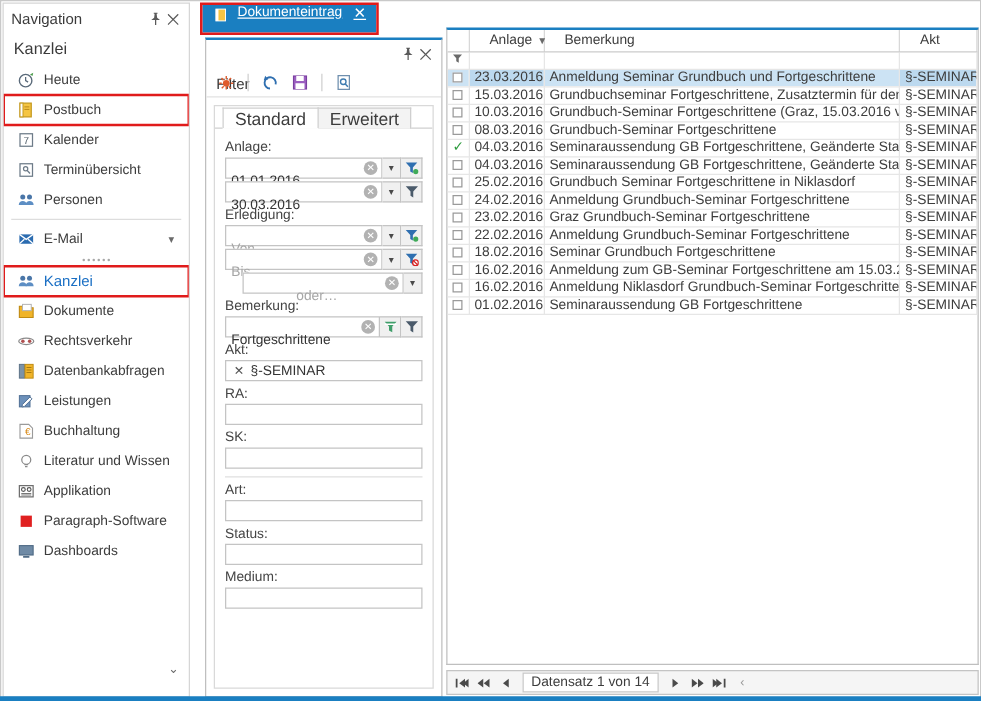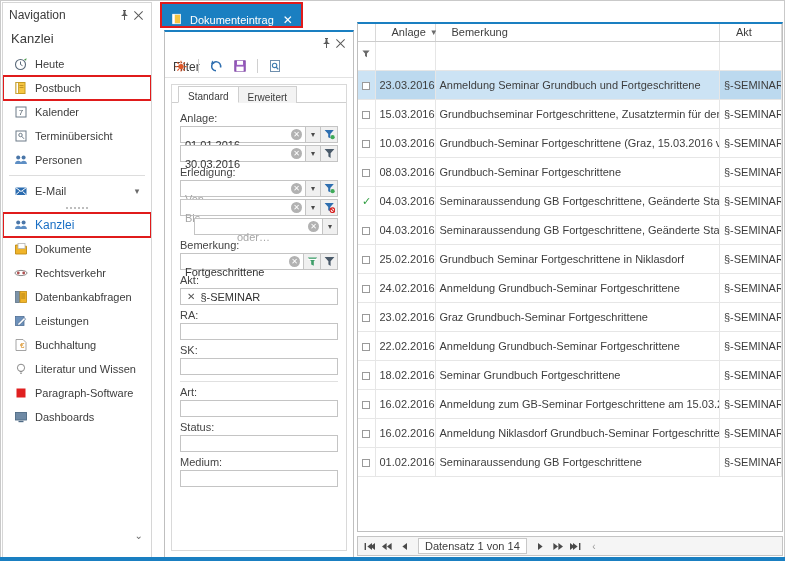--- a/index.html
+++ b/index.html
@@ -115,29 +115,30 @@
   .tab-strip {
     position: absolute;
     left: 157px; top: 2px;
     width: 626px; height: 26px;
     background: #ffffff;
   }
   .doc-tab {
     position: absolute;
     left: 5px; top: 2px;
     height: 22px;
-    display: flex; align-items: flex-end;
+    display: flex; align-items: flex-start;
     gap: 6px;
     padding: 0 8px 0 7px;
     background: #1a7fc1;
     color: #ffffff;
     font-size: 11px;
     cursor: pointer;
     outline: 2px solid #e01b1b;
     outline-offset: 0px;
+    text-decoration: underline;
   }
   .doc-tab .tab-close {
     font-size: 12px; color: #ffffff; cursor: pointer; line-height: 1;
     margin-left: 3px;
   }
 
   
   .filter-panel {
     position: absolute;
     left: 164px; top: 30px;
@@ -182,23 +183,23 @@
   }
   .tabs-row {
     display: flex;
     height: 18px;
     padding-left: 6px;
     align-items: flex-end;
   }
   .ftab {
     height: 17px;
     padding: 0 9px;
-    font-size: 10px;
+    font-size: 14px;
     color: #3c3c3c;
-    display: flex; align-items: flex-end;
+    display: flex; align-items: flex-start;
     border: 1px solid #cfcfcf;
     border-bottom: none;
     background: #f3f3f3;
     cursor: pointer;
     margin-right: -1px;
   }
   .ftab.active { background: #ffffff; border-bottom: 1px solid #ffffff; position: relative; z-index: 2; }
   .tabs-underline { height: 1px; background: #cfcfcf; margin-top: -1px; }
 
   .form-area { padding: 5px 8px 0 8px; }
@@ -309,21 +310,21 @@
     padding: 0 4px;
   }
   tr.filter-row td.sel-col {
     padding: 0;
     text-align: center;
     color: #6a6a6a;
     font-size: 9px;
   }
 
   table.grid td {
-    height: 29px;
+    height: 14px;
     padding: 0 4px;
     border-bottom: 1px solid #e6e6e6;
     border-right: 1px solid #e6e6e6;
     color: #3d3d3d;
     white-space: nowrap;
     overflow: hidden;
   }
   td.sel-col {
     width: 17px; padding: 0;
     text-align: center;
@@ -545,20 +546,31 @@
       <div class="nav-item">
         <span class="nav-ico">
           <svg width="14" height="14" viewBox="0 0 14 14">
               <circle cx="7" cy="5.8" r="3.6" fill="none" stroke="#8a8a8a" stroke-width="1"></circle>
               <path d="M5.6 9.6h2.8M6 11.2h2" stroke="#8a8a8a" stroke-width="1"></path>
             </svg>
         </span>
         <span class="lbl">Literatur und Wissen</span>
       </div>
 
+      <div class="nav-item">
+        <span class="nav-ico">
+          <svg width="14" height="14" viewBox="0 0 14 14">
+              <rect x="1.5" y="2.5" width="11" height="9" fill="#fff" stroke="#6f6f6f" stroke-width="1"></rect>
+              <circle cx="4.7" cy="5.6" r="1.5" fill="none" stroke="#555" stroke-width="0.9"></circle>
+              <circle cx="9.3" cy="5.6" r="1.5" fill="none" stroke="#555" stroke-width="0.9"></circle>
+              <path d="M3 8.8h8M3 10h8" stroke="#777" stroke-width="0.8"></path>
+            </svg>
+        </span>
+        <span class="lbl">Applikation</span>
+      </div>
 
       <div class="nav-item">
         <span class="nav-ico">
           <svg width="14" height="14" viewBox="0 0 14 14">
               <rect x="2.5" y="2.5" width="9" height="9" fill="#e02020"></rect>
             </svg>
         </span>
         <span class="lbl">Paragraph-Software</span>
       </div>
 

